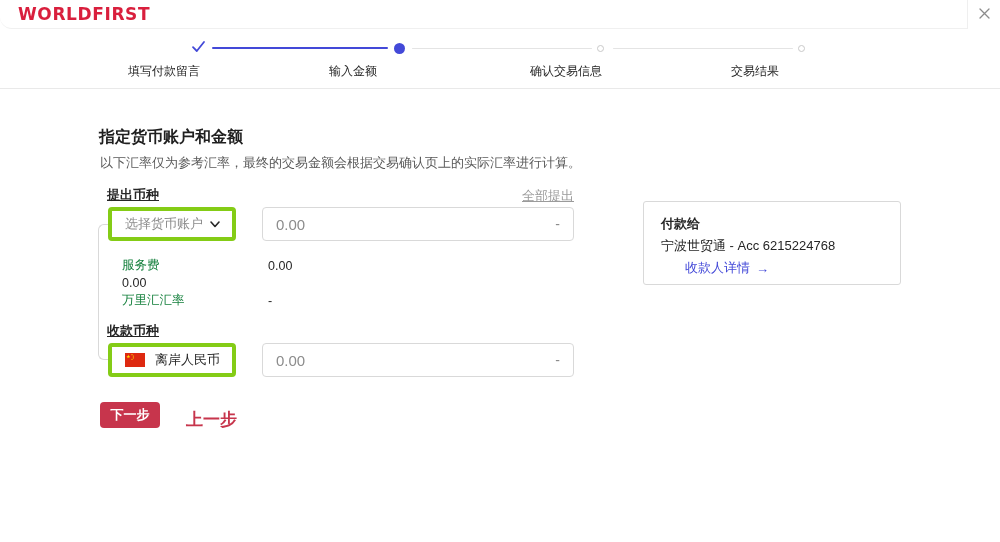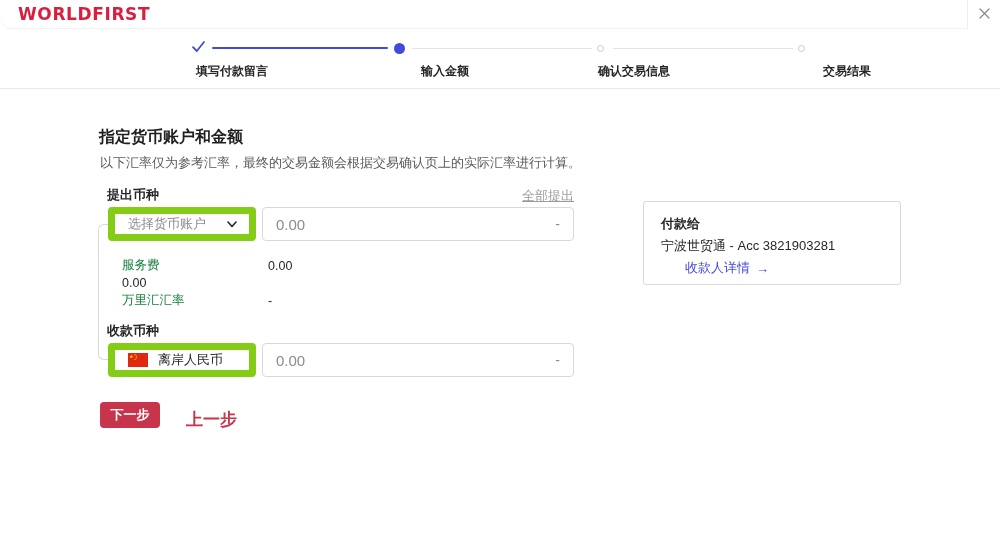--- a/index.html
+++ b/index.html
@@ -7,38 +7,38 @@
   body { font-family:"Liberation Sans","DejaVu Sans",sans-serif; }
   .app { position:relative; width:1000px; height:542px; background:#fff; overflow:hidden; }
 
   
   .header { position:absolute; top:0; left:0; right:0; height:29px; border-bottom:1px solid #f0f0f0; background:#fff;border-radius:12px; }
   .logo { position:absolute; left:18px; top:4px; font-size:17px; font-weight:800; letter-spacing:0.6px; color:#D91F3D; font-family:"DejaVu Sans","Liberation Sans",sans-serif; }
   .close-btn { position:absolute; right:0; top:0; width:33px; height:29px; border-left:1px solid #efefef; display:flex; align-items:center; justify-content:center; cursor:pointer; background:#fff; }
 
   
   .stepper { position:absolute; top:29px; left:0; right:0; height:60px; border-bottom:1px solid #e9e9e9; background:#fff; }
-  .step { position:absolute; width:140px; top:10px; text-align:right;font-weight:bold; }
+  .step { position:absolute; width:140px; top:10px; text-align:left; }
   .step .marker { height:18px; display:flex; align-items:center; justify-content:center; }
   .step .slabel { margin-top:6px; font-size:12px; color:#262626; }
   .dot { width:11px; height:11px; border-radius:50%; background:#4349D8; }
   .ocircle { width:7px; height:7px; border-radius:50%; border:1px solid #c9c9c9; background:#fff; }
   .sline { position:absolute; border-radius:1px; }
   .sline.blue { top:18px; height:2px; background:#4349D8; }
   .sline.gray { top:18.5px; height:1px; background:#e4e4e4; }
 
   
   .title { position:absolute; left:99px; top:127px; font-size:16px; font-weight:bold; color:#1f1f1f; }
   .subtitle { position:absolute; left:100px; top:154px; font-size:13px; color:#595959; }
-  .section-label { position:absolute; font-size:13px; font-weight:bold; color:#262626; }
+  .section-label { position:absolute; font-size:13px; font-weight:bold; color:#262626;text-decoration:underline; }
 
   .withdraw-all { position:absolute; left:474px; top:187px; width:100px; text-align:right; font-size:13px; color:#9b9b9b; text-decoration:underline; cursor:pointer; }
 
   
-  .select-box { position:absolute; left:108px; width:148px; height:34px; border:7px solid #84cc16; border-radius:4px; background:#fff; display:flex; align-items:center; padding:0 10px 0 13px; cursor:pointer; }
+  .select-box { position:absolute; left:108px; width:128px; height:34px; border:4px solid #84cc16; border-radius:4px; background:#fff; display:flex; align-items:center; padding:0 10px 0 13px; cursor:pointer; }
   .select-box .sel-text { font-size:13px; }
   .sel-placeholder { color:#8c8c8c; }
   .sel-value { color:#262626; }
   .select-box .chev { margin-left:auto; display:flex; align-items:center; }
   .flag { margin-right:10px; display:flex; align-items:center; }
   .amount-box { position:absolute; left:262px; width:312px; height:34px; border:1px solid #d9d9d9; border-radius:4px; background:#fff; display:flex; align-items:center; padding:0 13px; }
   .amount-box input { flex:1; border:none; outline:none; background:transparent; font-size:15px; color:#262626; font-family:inherit; min-width:0; }
   .amount-box input::placeholder { color:#8c8c8c; opacity:1; }
   .amount-suffix { color:#8c8c8c; font-size:14px; margin-left:8px; }
 
@@ -169,20 +169,20 @@
   <div class="amount-box" style="top:343px;">
     <input type="text" placeholder="0.00" style="">
     <span class="amount-suffix">-</span>
   </div>
 
   <button class="next-btn">下一步</button>
   <span class="back-link">上一步</span>
 
   <div class="payee">
     <div class="payee-title">付款给</div>
-    <div class="payee-account">宁波世贸通 - Acc 3821903281</div>
+    <div class="payee-account">宁波世贸通 - Acc 6215224768</div>
     <div class="payee-link">
       <span>收款人详情</span>
       <span>→</span>
     </div>
   </div>
 
 </div>
 
 </body></html>

